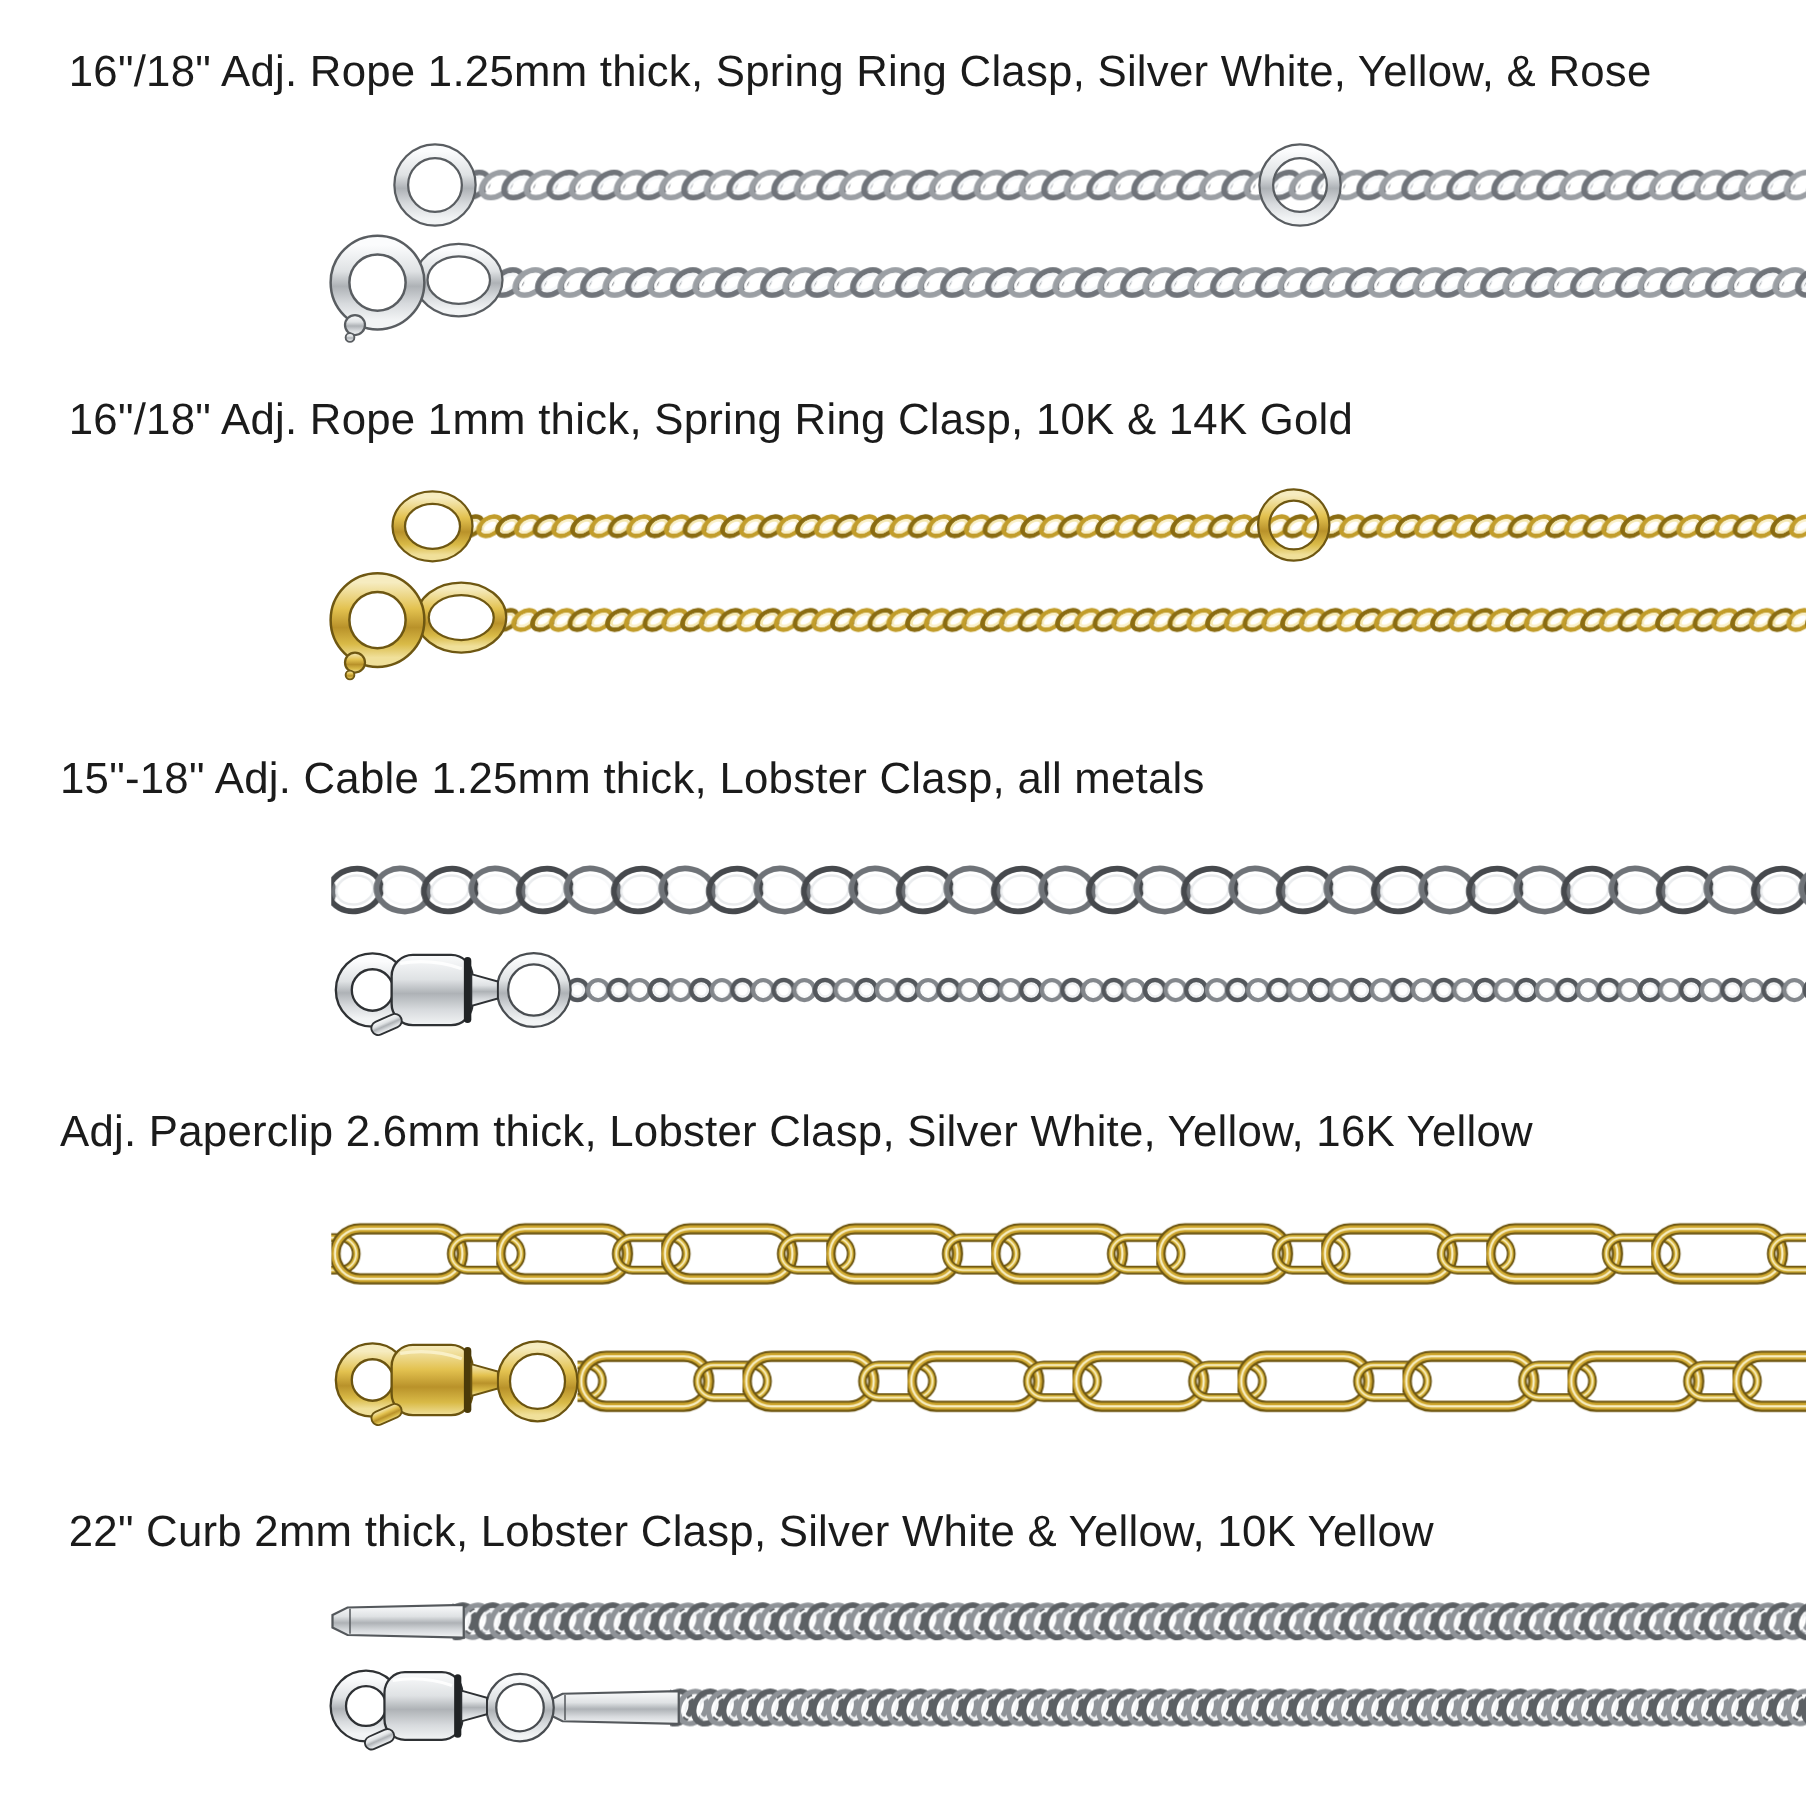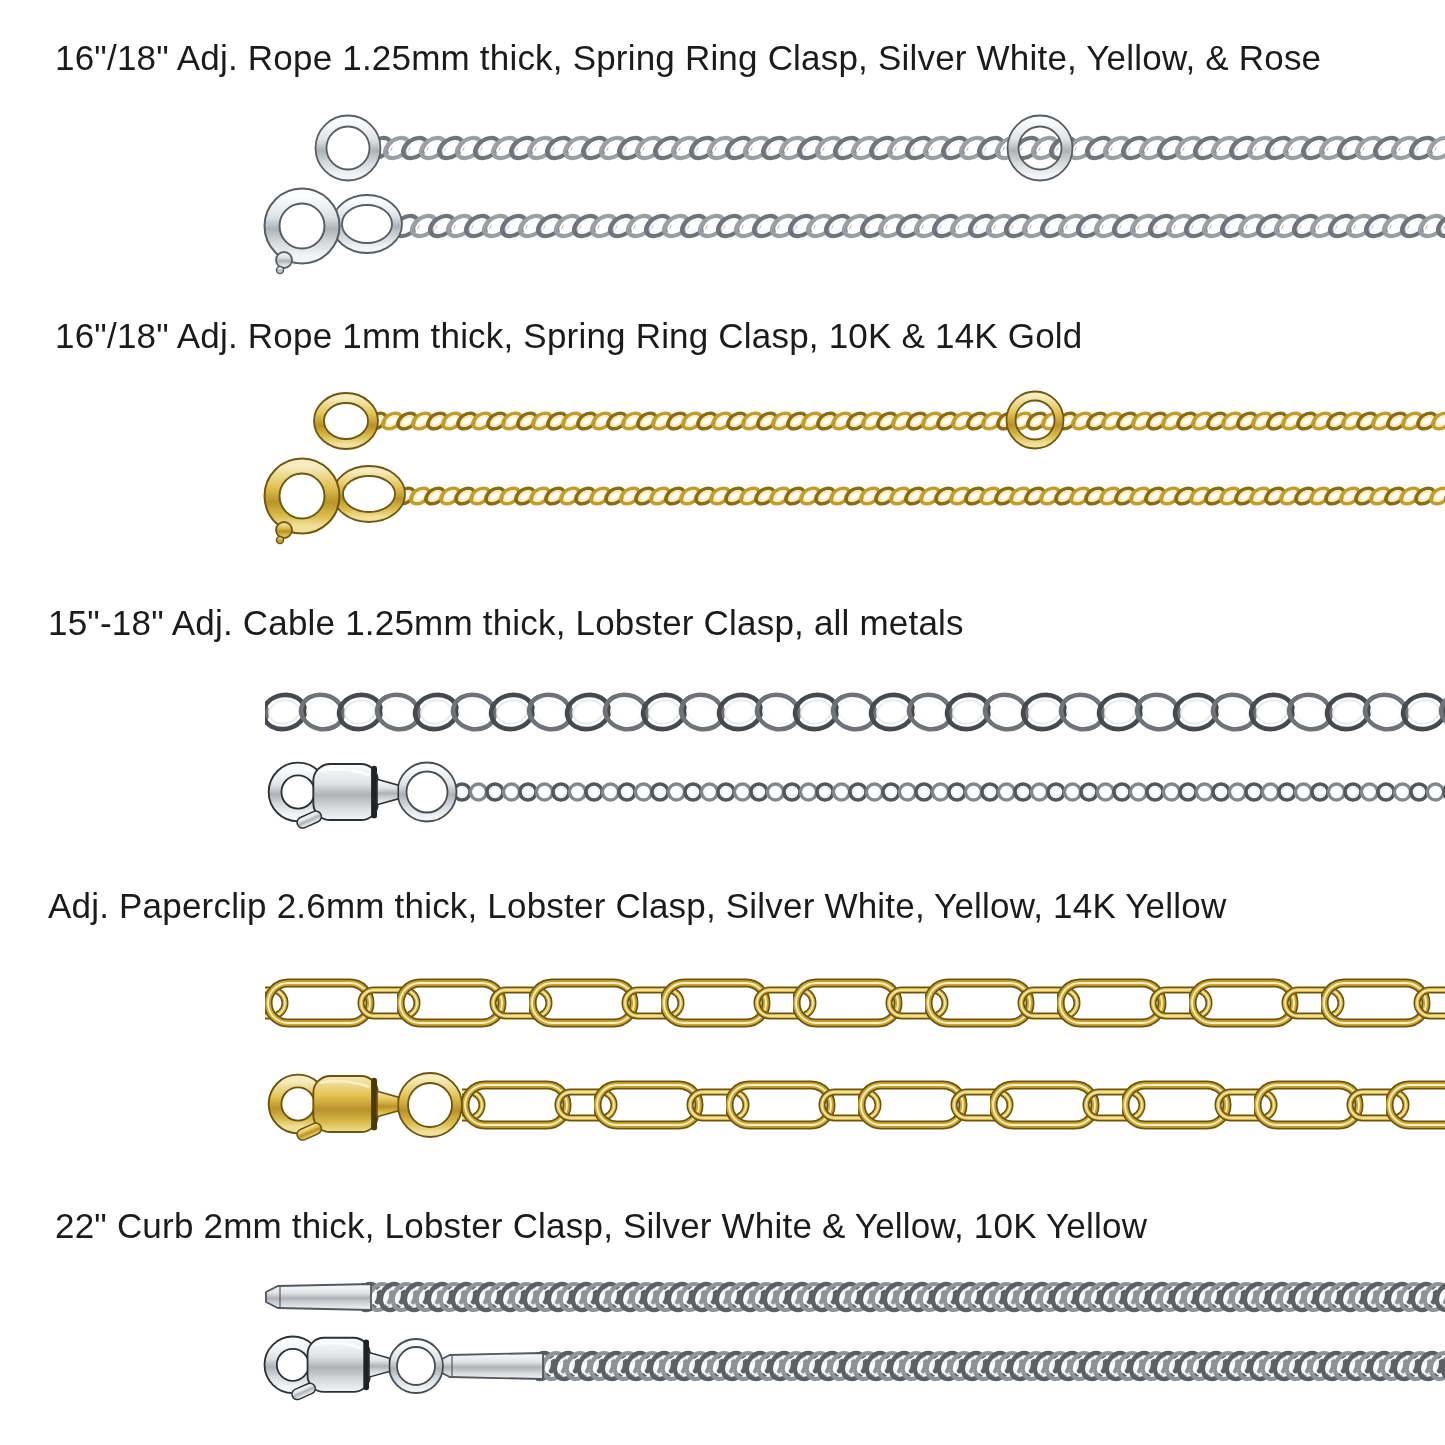--- a/index.html
+++ b/index.html
@@ -223,21 +223,21 @@
         <rect width="991" height="24" fill="url(#cableSmall)"></rect>
       </g>
     <g>
       <circle cx="165" cy="44" r="25" fill="none" stroke="url(#gSilver)" stroke-width="9"></circle>
       <circle cx="165" cy="44" r="29.5" fill="none" stroke="#494d51" stroke-width="1.8"></circle>
       <circle cx="165" cy="44" r="20.5" fill="none" stroke="#494d51" stroke-width="1.8"></circle>
     </g>
     <use href="#lobsterS" transform="translate(2,10) scale(0.85)"></use>
   </svg>
 
-  <div class="title" style="left:48px;top:884px">Adj. Paperclip 2.6mm thick, Lobster Clasp, Silver White, Yellow, 14K Yellow</div>
+  <div class="title" style="left:48px;top:884px">Adj. Paperclip 2.6mm thick, Lobster Clasp, Silver White, Yellow, 16K Yellow</div>
   <svg class="row" style="left:265px;top:973px" width="1180" height="60">
     <g transform="translate(0,2)">
         <rect width="1180" height="56" fill="url(#paperclipG)"></rect>
       </g>
   </svg>
   <svg class="row" style="left:262px;top:1058px" width="1183" height="100">
     <g transform="translate(200,19)">
         <rect width="983" height="56" fill="url(#paperclipG)"></rect>
       </g>
     <g>

